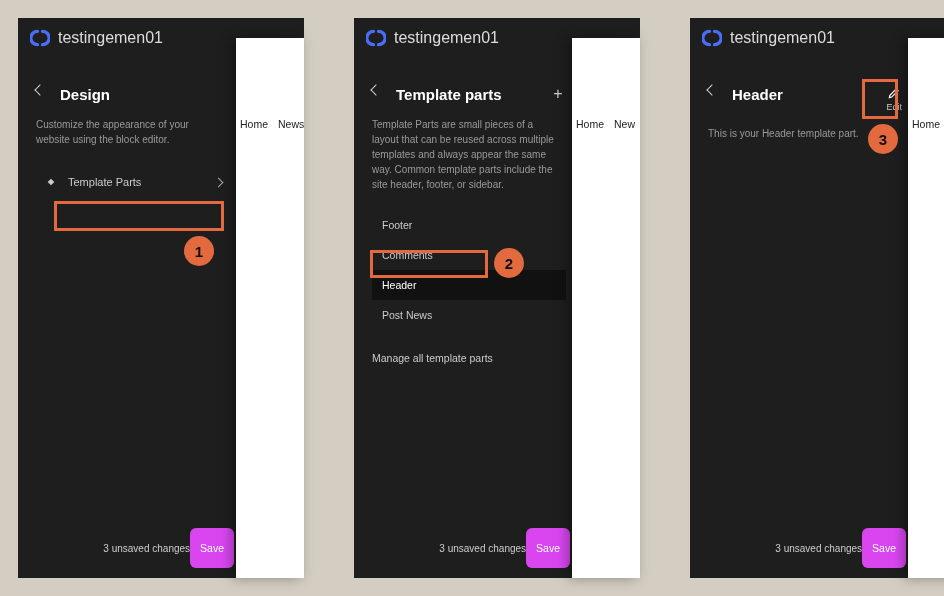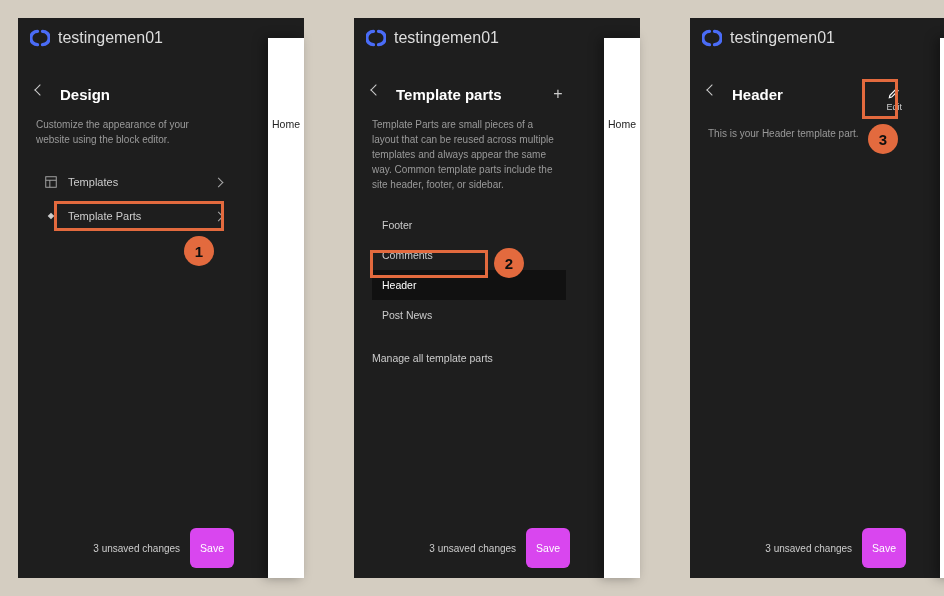--- a/index.html
+++ b/index.html
@@ -23,21 +23,21 @@
     position: absolute;
     inset: 0;
     background: #1e1e1e;
     color: #e0e0e0;
     overflow: hidden;
   }
   .preview-strip {
     position: absolute;
     top: 20px;
     right: 0;
-    width: 36px;
+    width: 68px;
     height: calc(100% - 20px);
     background: #ffffff;
     color: #222;
     font-size: 11px;
     box-shadow: -4px 0 12px rgba(0,0,0,.35);
   }
   .preview-nav {
     display: flex;
     gap: 10px;
     padding: 80px 4px 0 4px;
@@ -146,21 +146,20 @@
     display:block;
     cursor:pointer;
   }
 
   .footer-bar {
     position:absolute;
     bottom: 10px;
     right: 70px;
     display:flex;
     align-items:center;
-    gap:10px;
   }
   .unsaved {
     font-size: 10px;
     color:#ccc;
   }
   .save-btn {
     background:#d946ef;
     color:#fff;
     border:none;
     font-size:10.5px;
@@ -204,31 +203,20 @@
     </div>
 
     <div class="sidebar-content">
       <div class="back-row">
         <span class="back-chev"></span>
         <span class="page-title">Design</span>
       </div>
       <div class="page-desc">Customize the appearance of your website using the block editor.</div>
 
       <ul class="nav-list">
-        <li class="nav-item">
-          <span class="ico">
-            <svg viewBox="0 0 24 24" fill="none" stroke="#aaa" stroke-width="1.6">
-                <rect x="3" y="3" width="18" height="18"></rect>
-                <line x1="3" y1="9" x2="21" y2="9"></line>
-                <line x1="10" y1="9" x2="10" y2="21"></line>
-              </svg>
-          </span>
-          <span>Templates</span>
-          <span class="chev-r"></span>
-        </li>
         <li class="nav-item">
           <span class="ico">
             <svg viewBox="0 0 24 24" fill="#ccc">
                 <rect x="8" y="8" width="8" height="8" transform="rotate(45 12 12)"></rect>
               </svg>
           </span>
           <span>Template Parts</span>
           <span class="chev-r"></span>
         </li>
       </ul>

